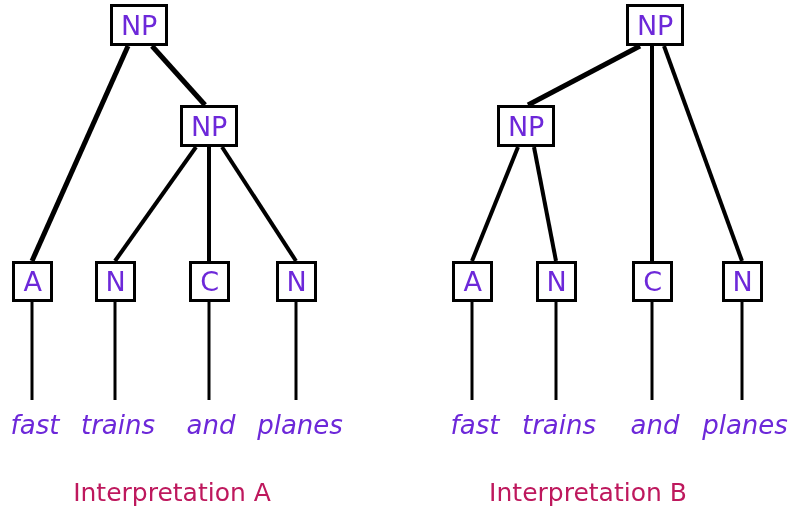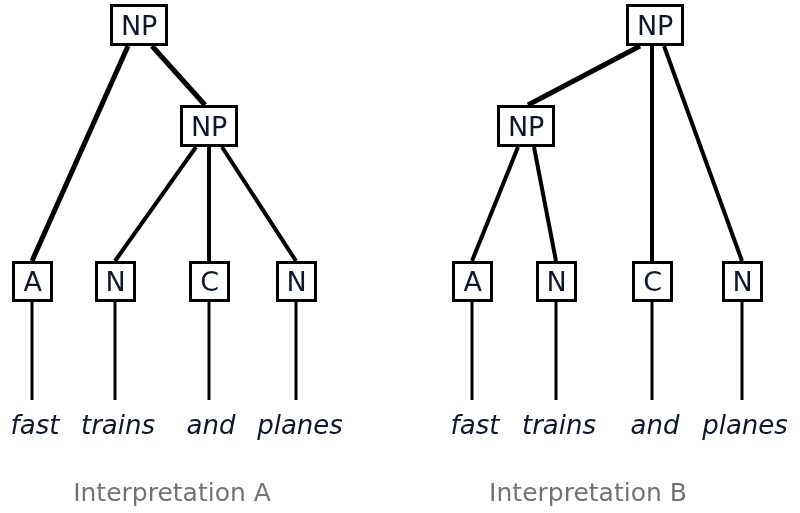--- a/index.html
+++ b/index.html
@@ -38,45 +38,45 @@
     background: #ffffff;
     display: flex;
     align-items: center;
     justify-content: center;
     line-height: 1;
   }
   .node-label {
     font-family: "DejaVu Sans", "Liberation Sans", sans-serif;
     font-size: 27px;
     letter-spacing: -0.3px;
-    color: #0f172a;
+    color: #6d28d9;
   }
   .node-box.nonterminal {
     width: 58px;
     height: 42px;
   }
   .node-box.terminal {
     width: 41px;
     height: 41px;
   }
   .word {
     position: absolute;
     font-family: "DejaVu Sans", "Liberation Sans", sans-serif;
     font-style: italic;
     font-size: 26px;
     white-space: nowrap;
-    color: #0f172a;
+    color: #6d28d9;
     transform: translateX(-50%);
   }
   .caption {
     position: absolute;
     font-family: "DejaVu Sans", "Liberation Sans", sans-serif;
     font-size: 25px;
     white-space: nowrap;
-    color: #737373;
+    color: #be185d;
     transform: translateX(-50%);
   }
 </style>
 </head>
 <body>
 
 <div id="figure">
   <svg class="tree-canvas" id="edge-layer" viewBox="0 0 800 513">
       <line x1="128" y1="46" x2="32" y2="261" stroke="#000000" stroke-width="5" stroke-linecap="butt"></line>
       <line x1="152" y1="46" x2="205" y2="105" stroke="#000000" stroke-width="5" stroke-linecap="butt"></line>

